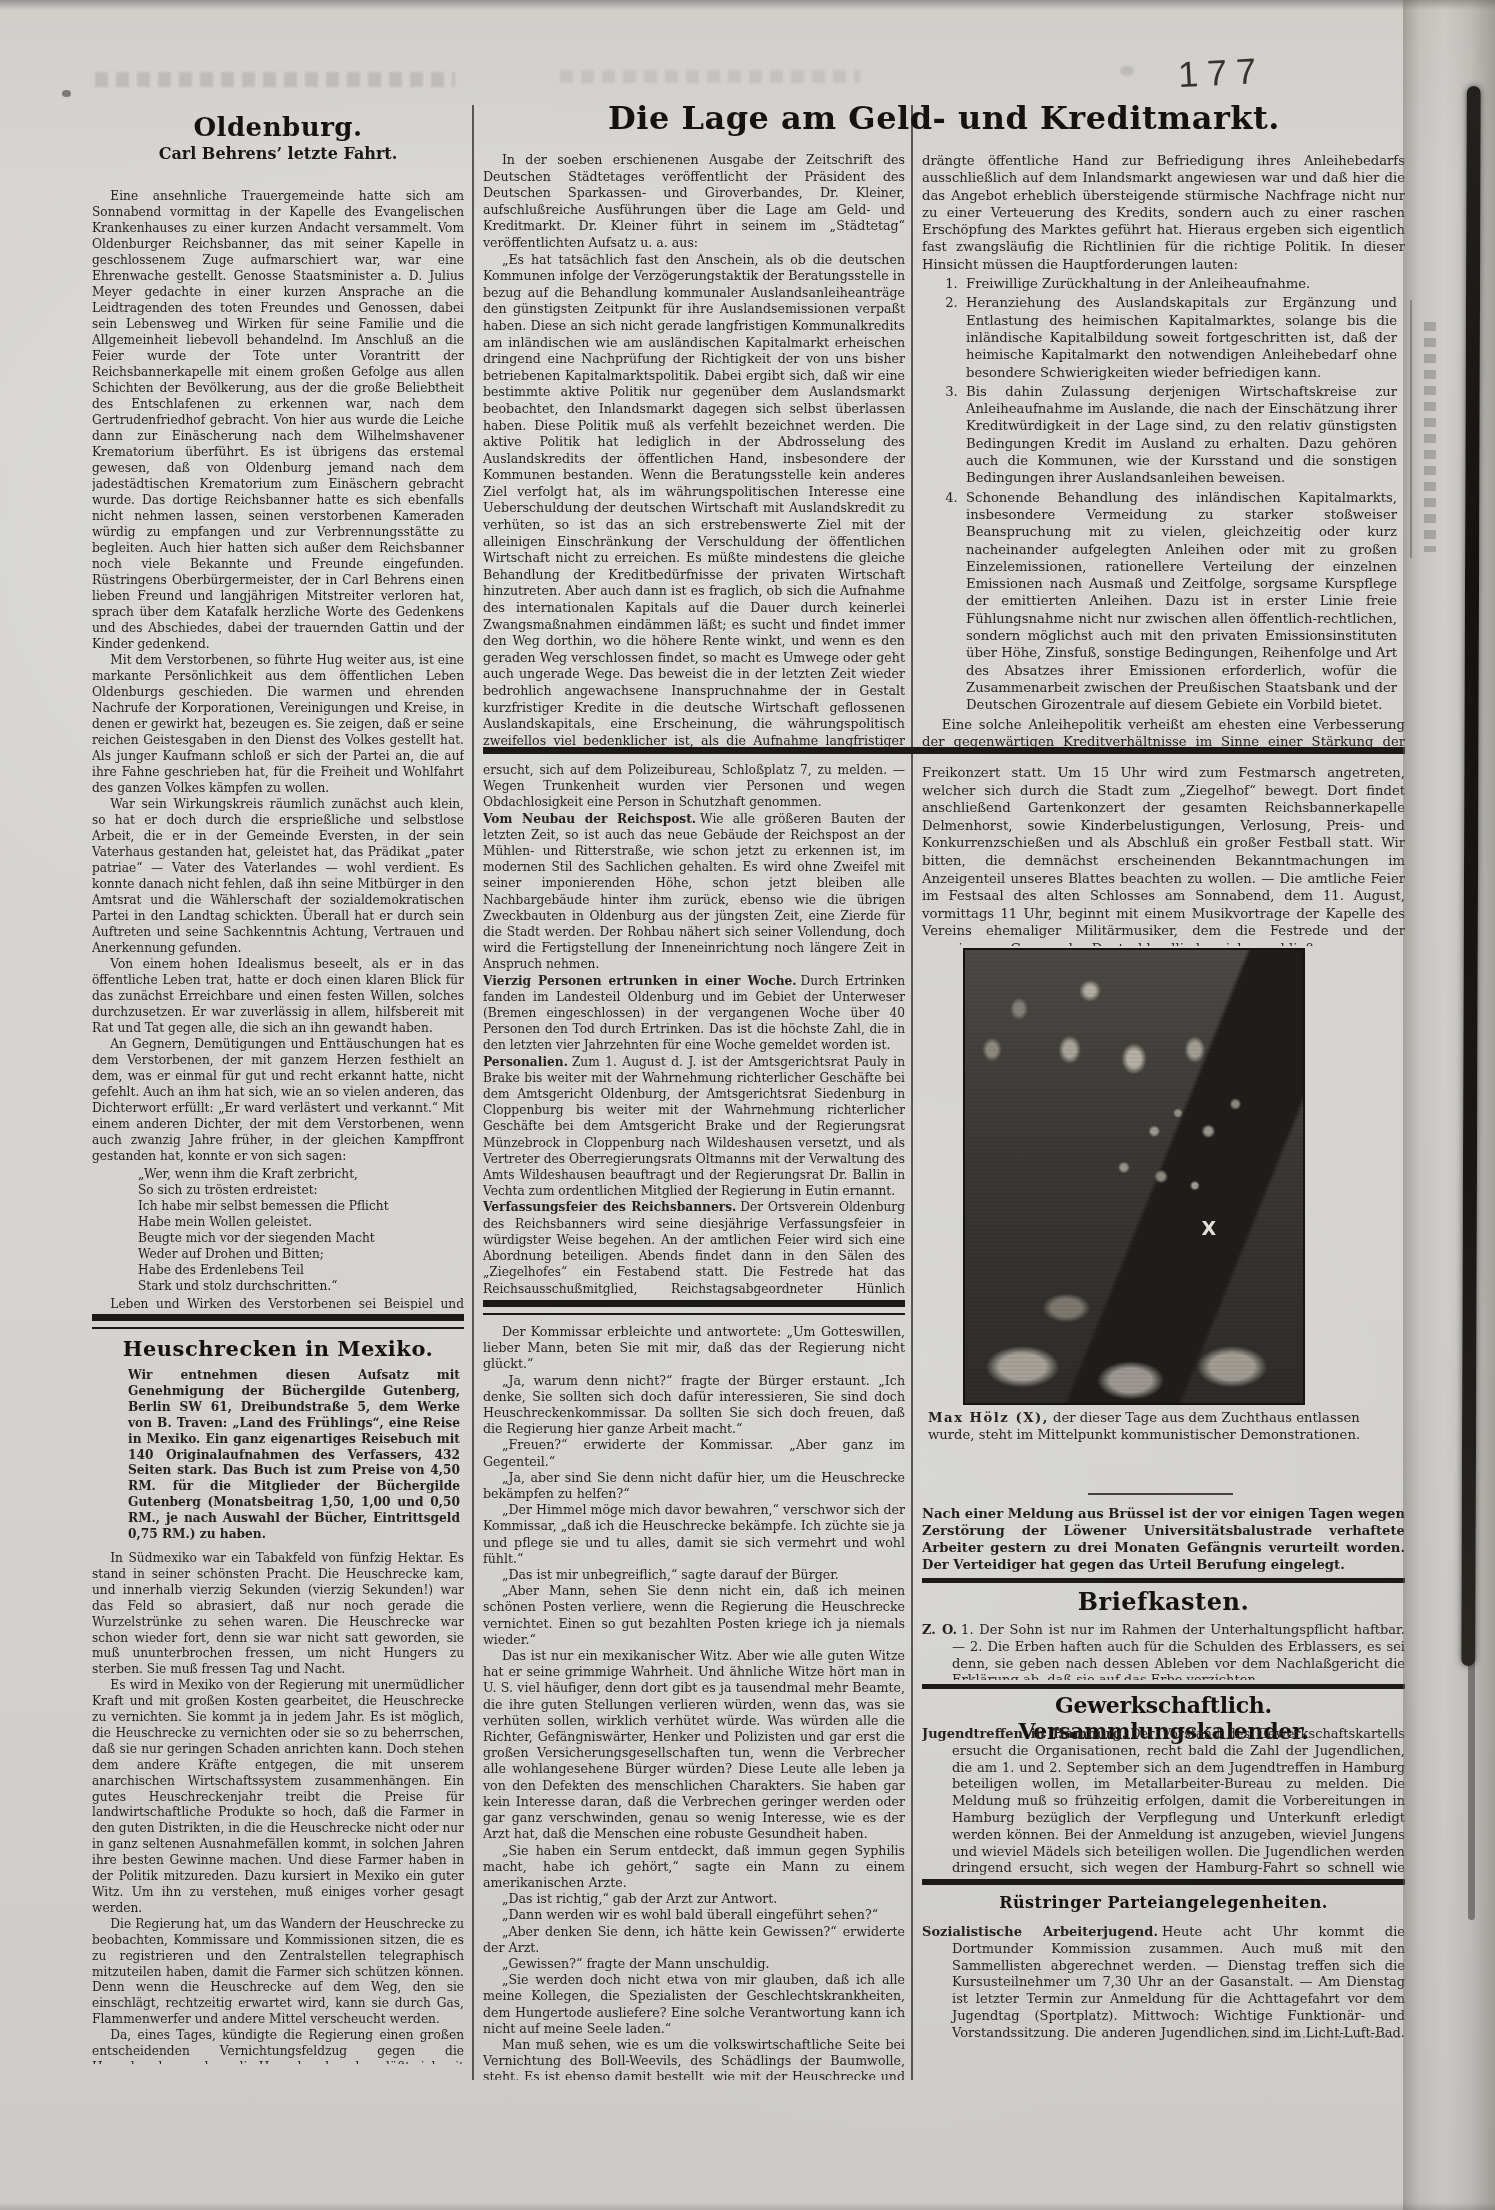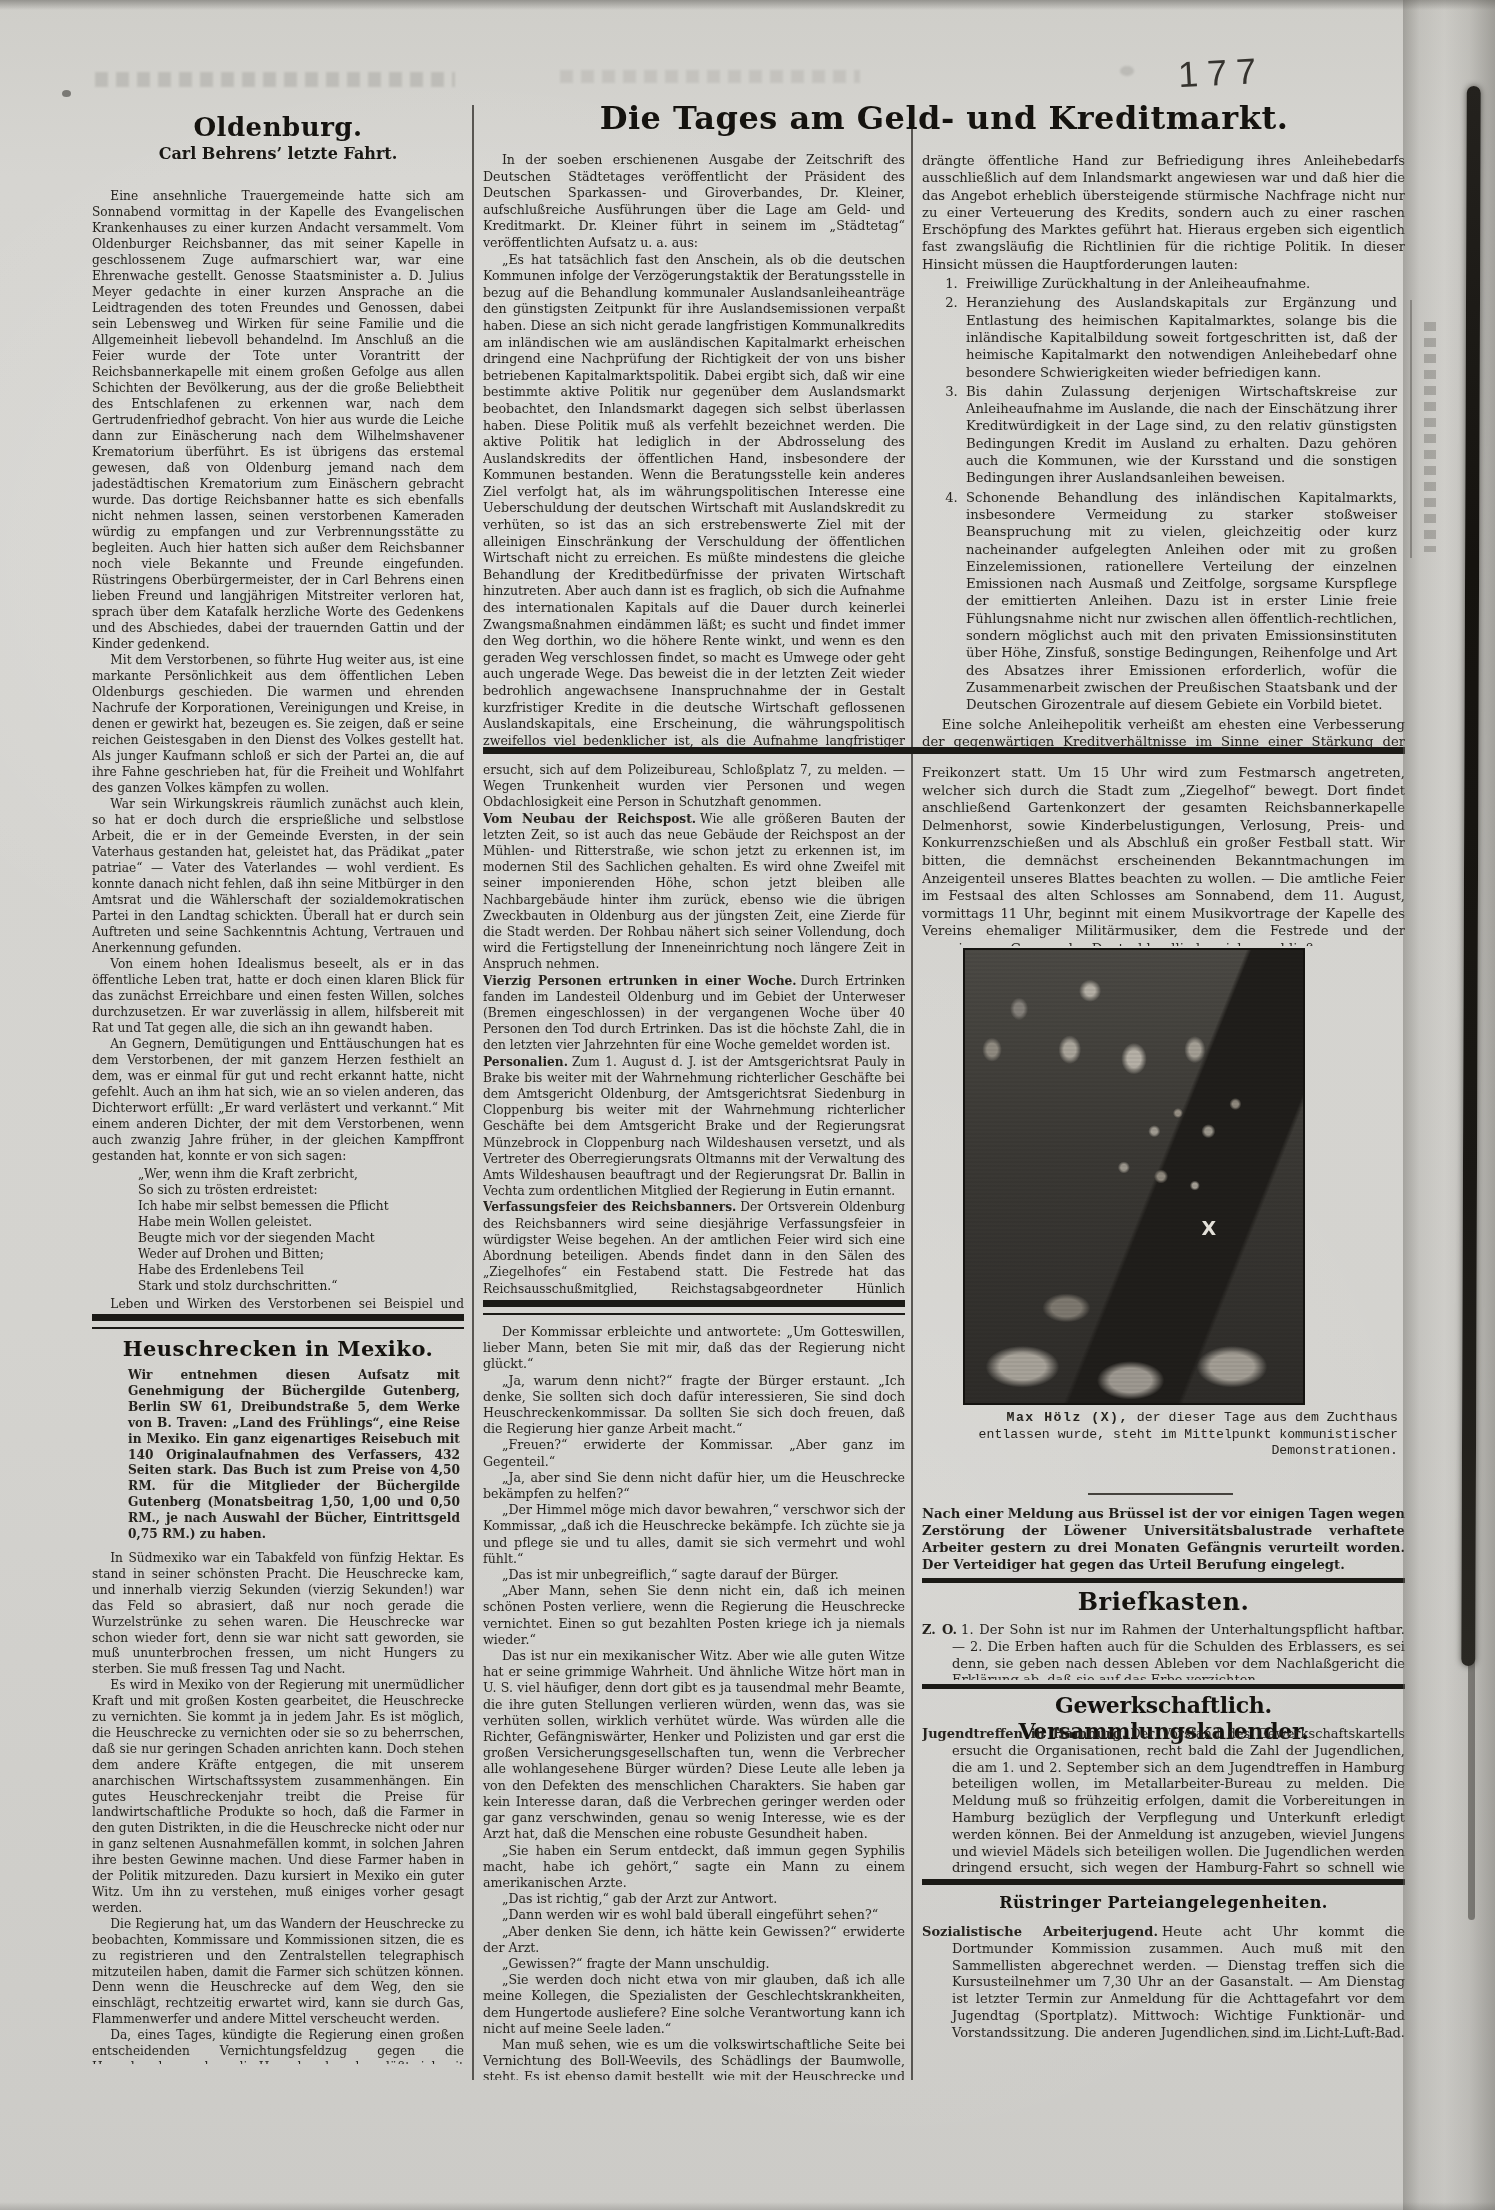--- a/index.html
+++ b/index.html
@@ -59,21 +59,21 @@
       radial-gradient(circle 5px at 68% 52%, #a29d93 0 50%, transparent),
       radial-gradient(ellipse 46px 26px at 17% 92%, #a7a299 0 50%, transparent 80%),
       radial-gradient(ellipse 42px 24px at 49% 95%, #9d9890 0 50%, transparent 80%),
       radial-gradient(ellipse 44px 26px at 79% 92%, #a29d94 0 50%, transparent 80%),
       radial-gradient(ellipse 30px 18px at 30% 79%, #7d786f 0 50%, transparent 80%),
       linear-gradient(112deg, transparent 54%, #201e1b 55% 76%, transparent 77%),
       linear-gradient(180deg,#4c4a45 0%,#3b3935 45%,#2e2c29 100%);
   }
   .x-mark{position:absolute;left:70%;top:59%;color:#e4e1da;font-weight:700;
     font-size:19px;font-family:"DejaVu Sans",sans-serif;}
-  #caption{left:928px;top:1410px;width:470px;text-align:right;font-size:13.2px;line-height:16.5px;font-family:Liberation Mono, monospace;}
+  #caption{left:928px;top:1410px;width:470px;text-align:left;font-size:13.2px;line-height:16.5px;}
   .cap-lead{font-weight:700;letter-spacing:1.5px;}
   #caption-sep{left:1088px;top:1493px;width:145px;height:2px;background:#45423d;}
   #col-right-bruessel{left:922px;top:1505px;width:483px;height:70px;font-size:13.2px;line-height:17px;font-weight:700;color:#211f1b;}
   .rule{position:absolute;background:#1b1a16;}
   #briefkasten-h{left:922px;top:1588px;width:483px;font-size:24px;line-height:28px;}
   #briefkasten-text{left:922px;top:1622px;width:483px;height:58px;font-size:13px;line-height:16.8px;}
   #gewerk-h{left:922px;top:1692px;width:483px;font-size:22px;line-height:26px;letter-spacing:-.3px;}
   #gewerk-text{left:922px;top:1726px;width:483px;height:152px;font-size:13px;line-height:16.8px;}
   .hang{padding-left:30px;text-indent:-30px;margin:0;}
   #ruestr-h{left:922px;top:1888px;width:483px;font-size:16px;line-height:30px;}
@@ -135,21 +135,21 @@
         <div>Habe mein Wollen geleistet.</div>
         <div>Beugte mich vor der siegenden Macht</div>
         <div>Weder auf Drohen und Bitten;</div>
         <div>Habe des Erdenlebens Teil</div>
         <div>Stark und stolz durchschritten.“</div>
       </div>
     <p class="para">Leben und Wirken des Verstorbenen sei Beispiel und folgen ihm Dankbarkeit, Ehrfurcht und würdiges Gedenken nach. Möge das den Schmerz der Gattin und der Kinder über den unersetzlichen Verlust, den sie erlitten haben, lindern. Den letzten Gruß entbiete ich hiermit dem toten Freund namens aller, die ihm nahe standen und ihn geschätzt haben. Die reine Flamme wird nur das verzehren, was sterblich war an Carl Behrens.</p>
 
   </div>
 
-  <h1 id="geld-headline" class="abs head-big">Die Tages am Geld- und Kreditmarkt.</h1>
+  <h1 id="geld-headline" class="abs head-big">Die Lage am Geld- und Kreditmarkt.</h1>
 
   <div id="col-mid-geld" class="colbox">
     <div>
         <p class="para">In der soeben erschienenen Ausgabe der Zeitschrift des Deutschen Städtetages veröffentlicht der Präsident des Deutschen Sparkassen- und Giroverbandes, Dr. Kleiner, aufschlußreiche Ausführungen über die Lage am Geld- und Kreditmarkt. Dr. Kleiner führt in seinem im „Städtetag“ veröffentlichten Aufsatz u. a. aus:</p>
         <p class="para">„Es hat tatsächlich fast den Anschein, als ob die deutschen Kommunen infolge der Verzögerungstaktik der Beratungsstelle in bezug auf die Behandlung kommunaler Auslandsanleiheanträge den günstigsten Zeitpunkt für ihre Auslandsemissionen verpaßt haben. Diese an sich nicht gerade langfristigen Kommunalkredits am inländischen wie am ausländischen Kapitalmarkt erheischen dringend eine Nachprüfung der Richtigkeit der von uns bisher betriebenen Kapitalmarktspolitik. Dabei ergibt sich, daß wir eine bestimmte aktive Politik nur gegenüber dem Auslandsmarkt beobachtet, den Inlandsmarkt dagegen sich selbst überlassen haben. Diese Politik muß als verfehlt bezeichnet werden. Die aktive Politik hat lediglich in der Abdrosselung des Auslandskredits der öffentlichen Hand, insbesondere der Kommunen bestanden. Wenn die Beratungsstelle kein anderes Ziel verfolgt hat, als im währungspolitischen Interesse eine Ueberschuldung der deutschen Wirtschaft mit Auslandskredit zu verhüten, so ist das an sich erstrebenswerte Ziel mit der alleinigen Einschränkung der Verschuldung der öffentlichen Wirtschaft nicht zu erreichen. Es müßte mindestens die gleiche Behandlung der Kreditbedürfnisse der privaten Wirtschaft hinzutreten. Aber auch dann ist es fraglich, ob sich die Aufnahme des internationalen Kapitals auf die Dauer durch keinerlei Zwangsmaßnahmen eindämmen läßt; es sucht und findet immer den Weg dorthin, wo die höhere Rente winkt, und wenn es den geraden Weg verschlossen findet, so macht es Umwege oder geht auch ungerade Wege. Das beweist die in der letzten Zeit wieder bedrohlich angewachsene Inanspruchnahme der in Gestalt kurzfristiger Kredite in die deutsche Wirtschaft geflossenen Auslandskapitals, eine Erscheinung, die währungspolitisch zweifellos viel bedenklicher ist, als die Aufnahme langfristiger Auslandskredite durch die Kommunen; das beweist ferner die ständig zunehmende Beteiligung des Auslandskapitals am Erwerb deutscher Inlandsemissionen, ein Vorgang, der gewiß kein positiver Erfolg der bisherigen Politik ist. Auf dem Gebiete des Auslandskredits ist es im übrigen so gewesen, daß die vom Auslandsmarkt abge-</p>
       </div>
   </div>
 
   <div id="col-right-geld" class="colbox">
     <p class="para noindent">drängte öffentliche Hand zur Befriedigung ihres Anleihebedarfs ausschließlich auf dem Inlandsmarkt angewiesen war und daß hier die das Angebot erheblich übersteigende stürmische Nachfrage nicht nur zu einer Verteuerung des Kredits, sondern auch zu einer raschen Erschöpfung des Marktes geführt hat. Hieraus ergeben sich eigentlich fast zwangsläufig die Richtlinien für die richtige Politik. In dieser Hinsicht müssen die Hauptforderungen lauten:</p>

